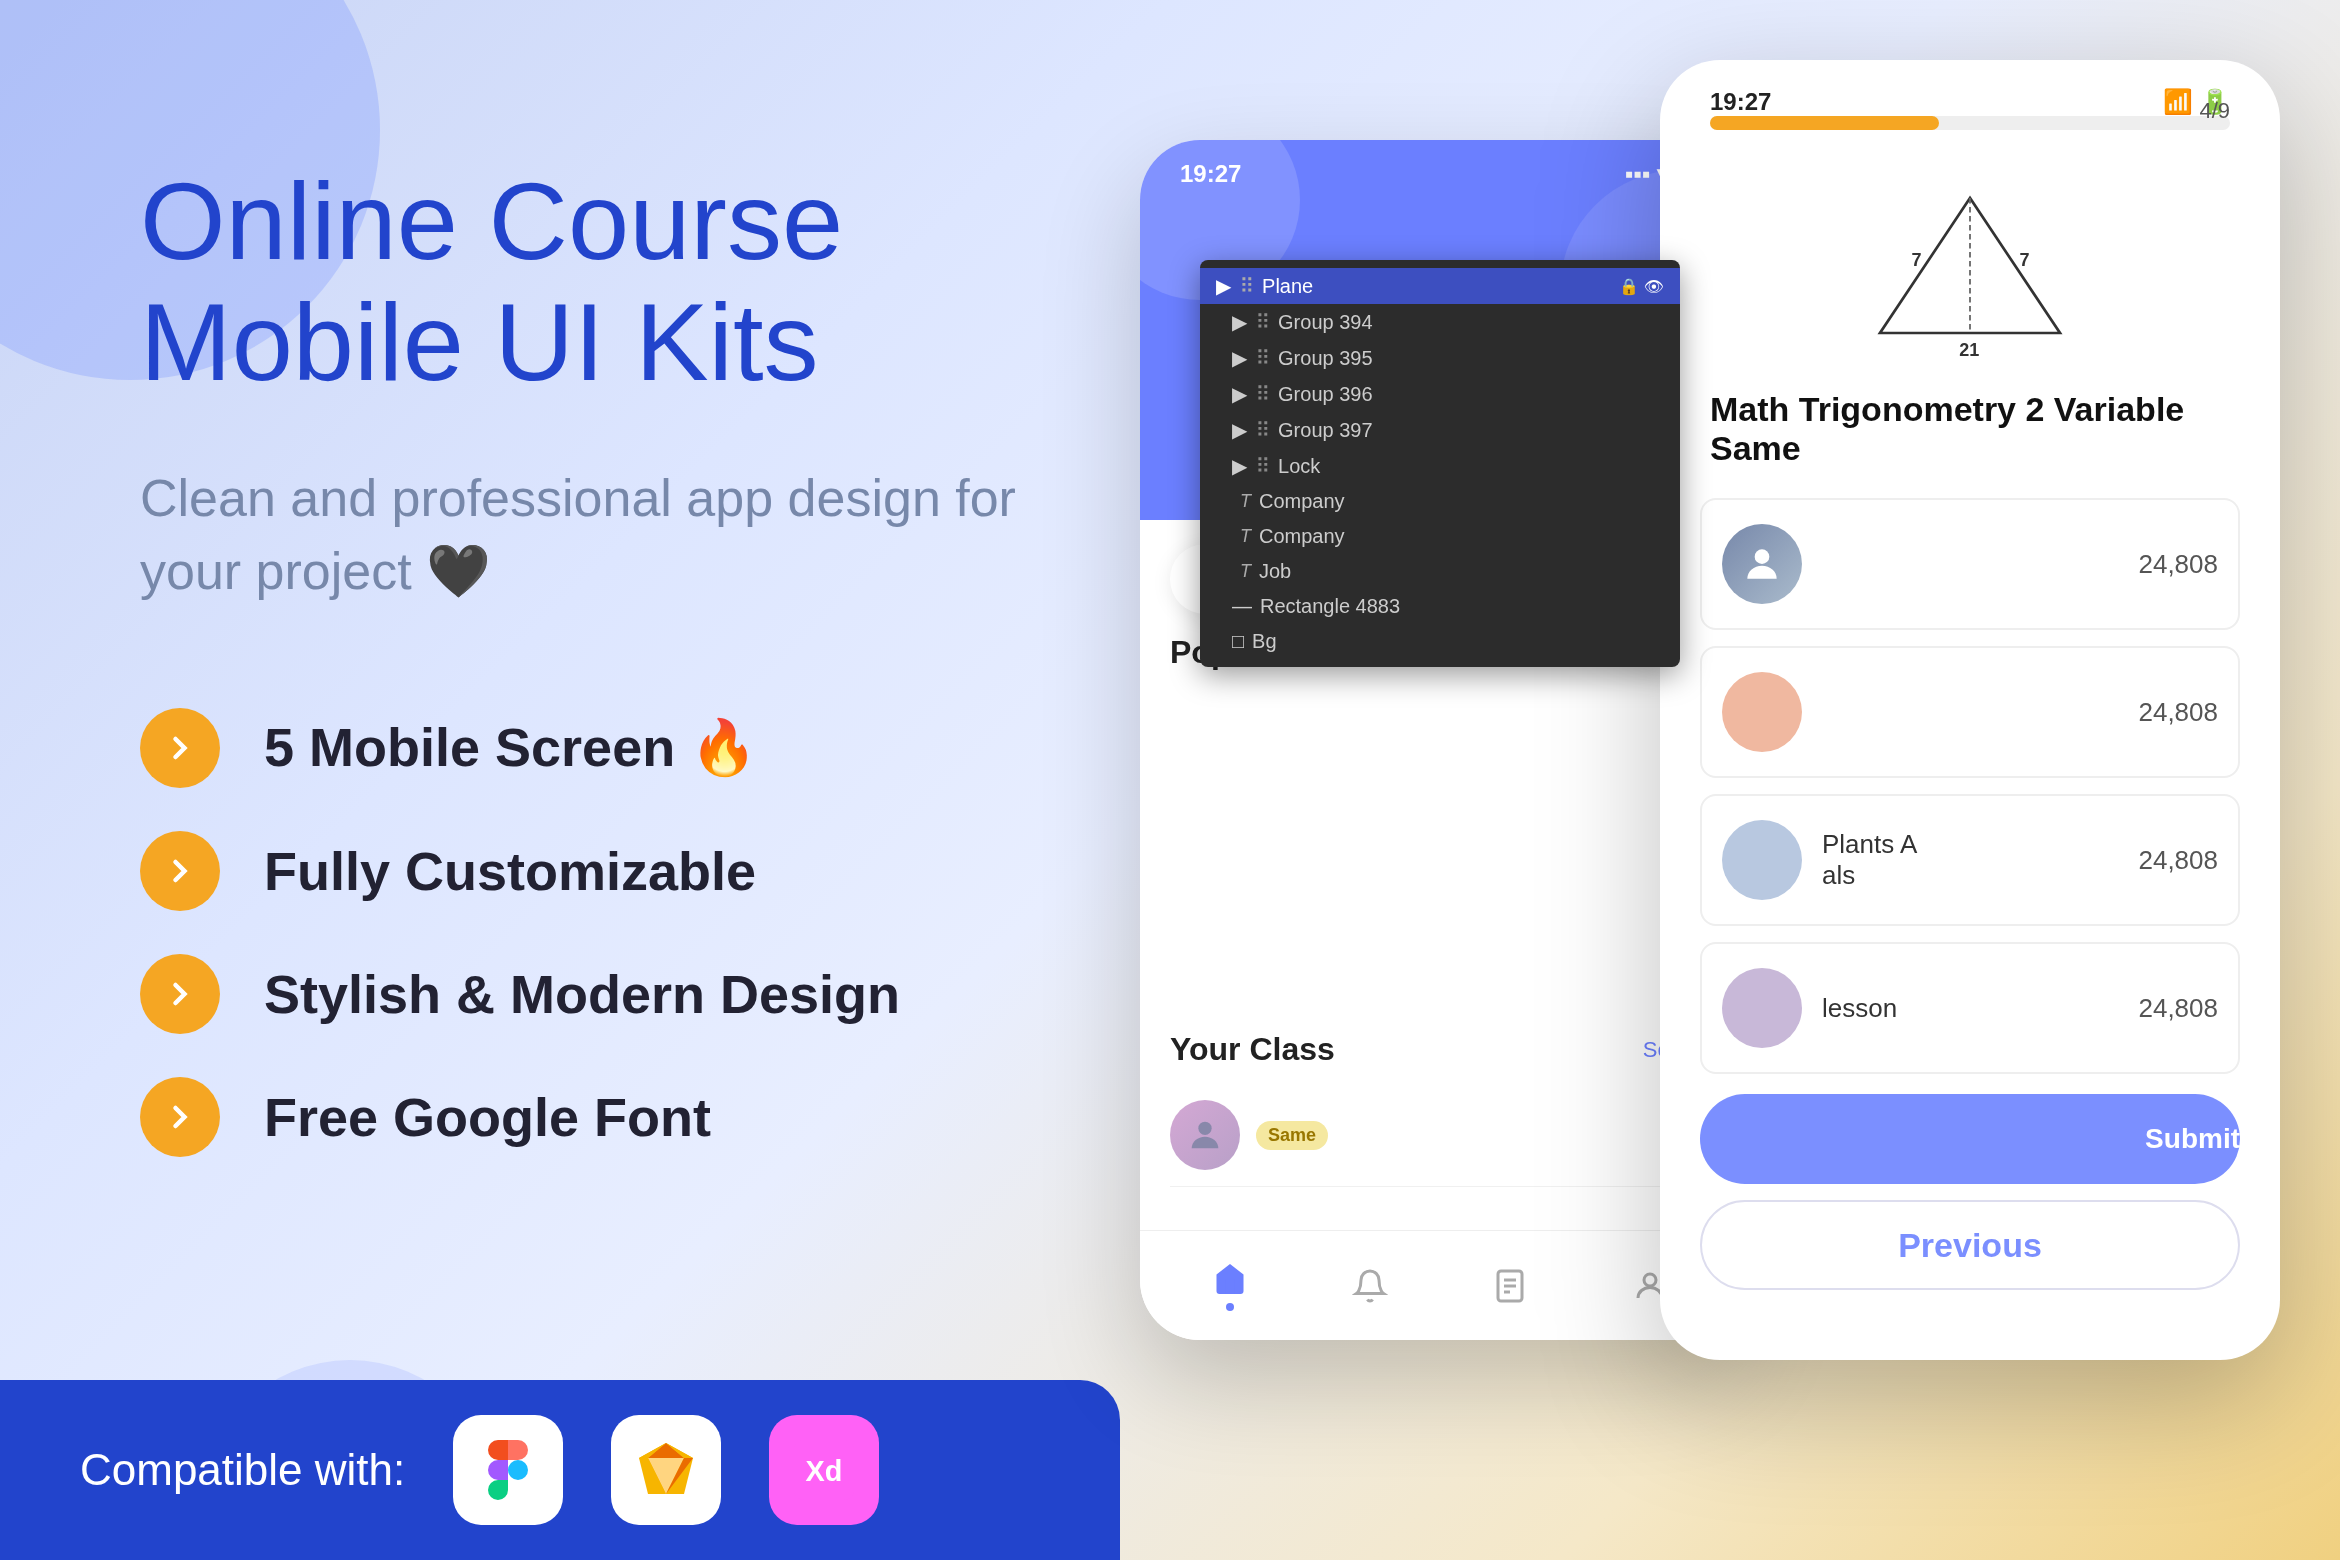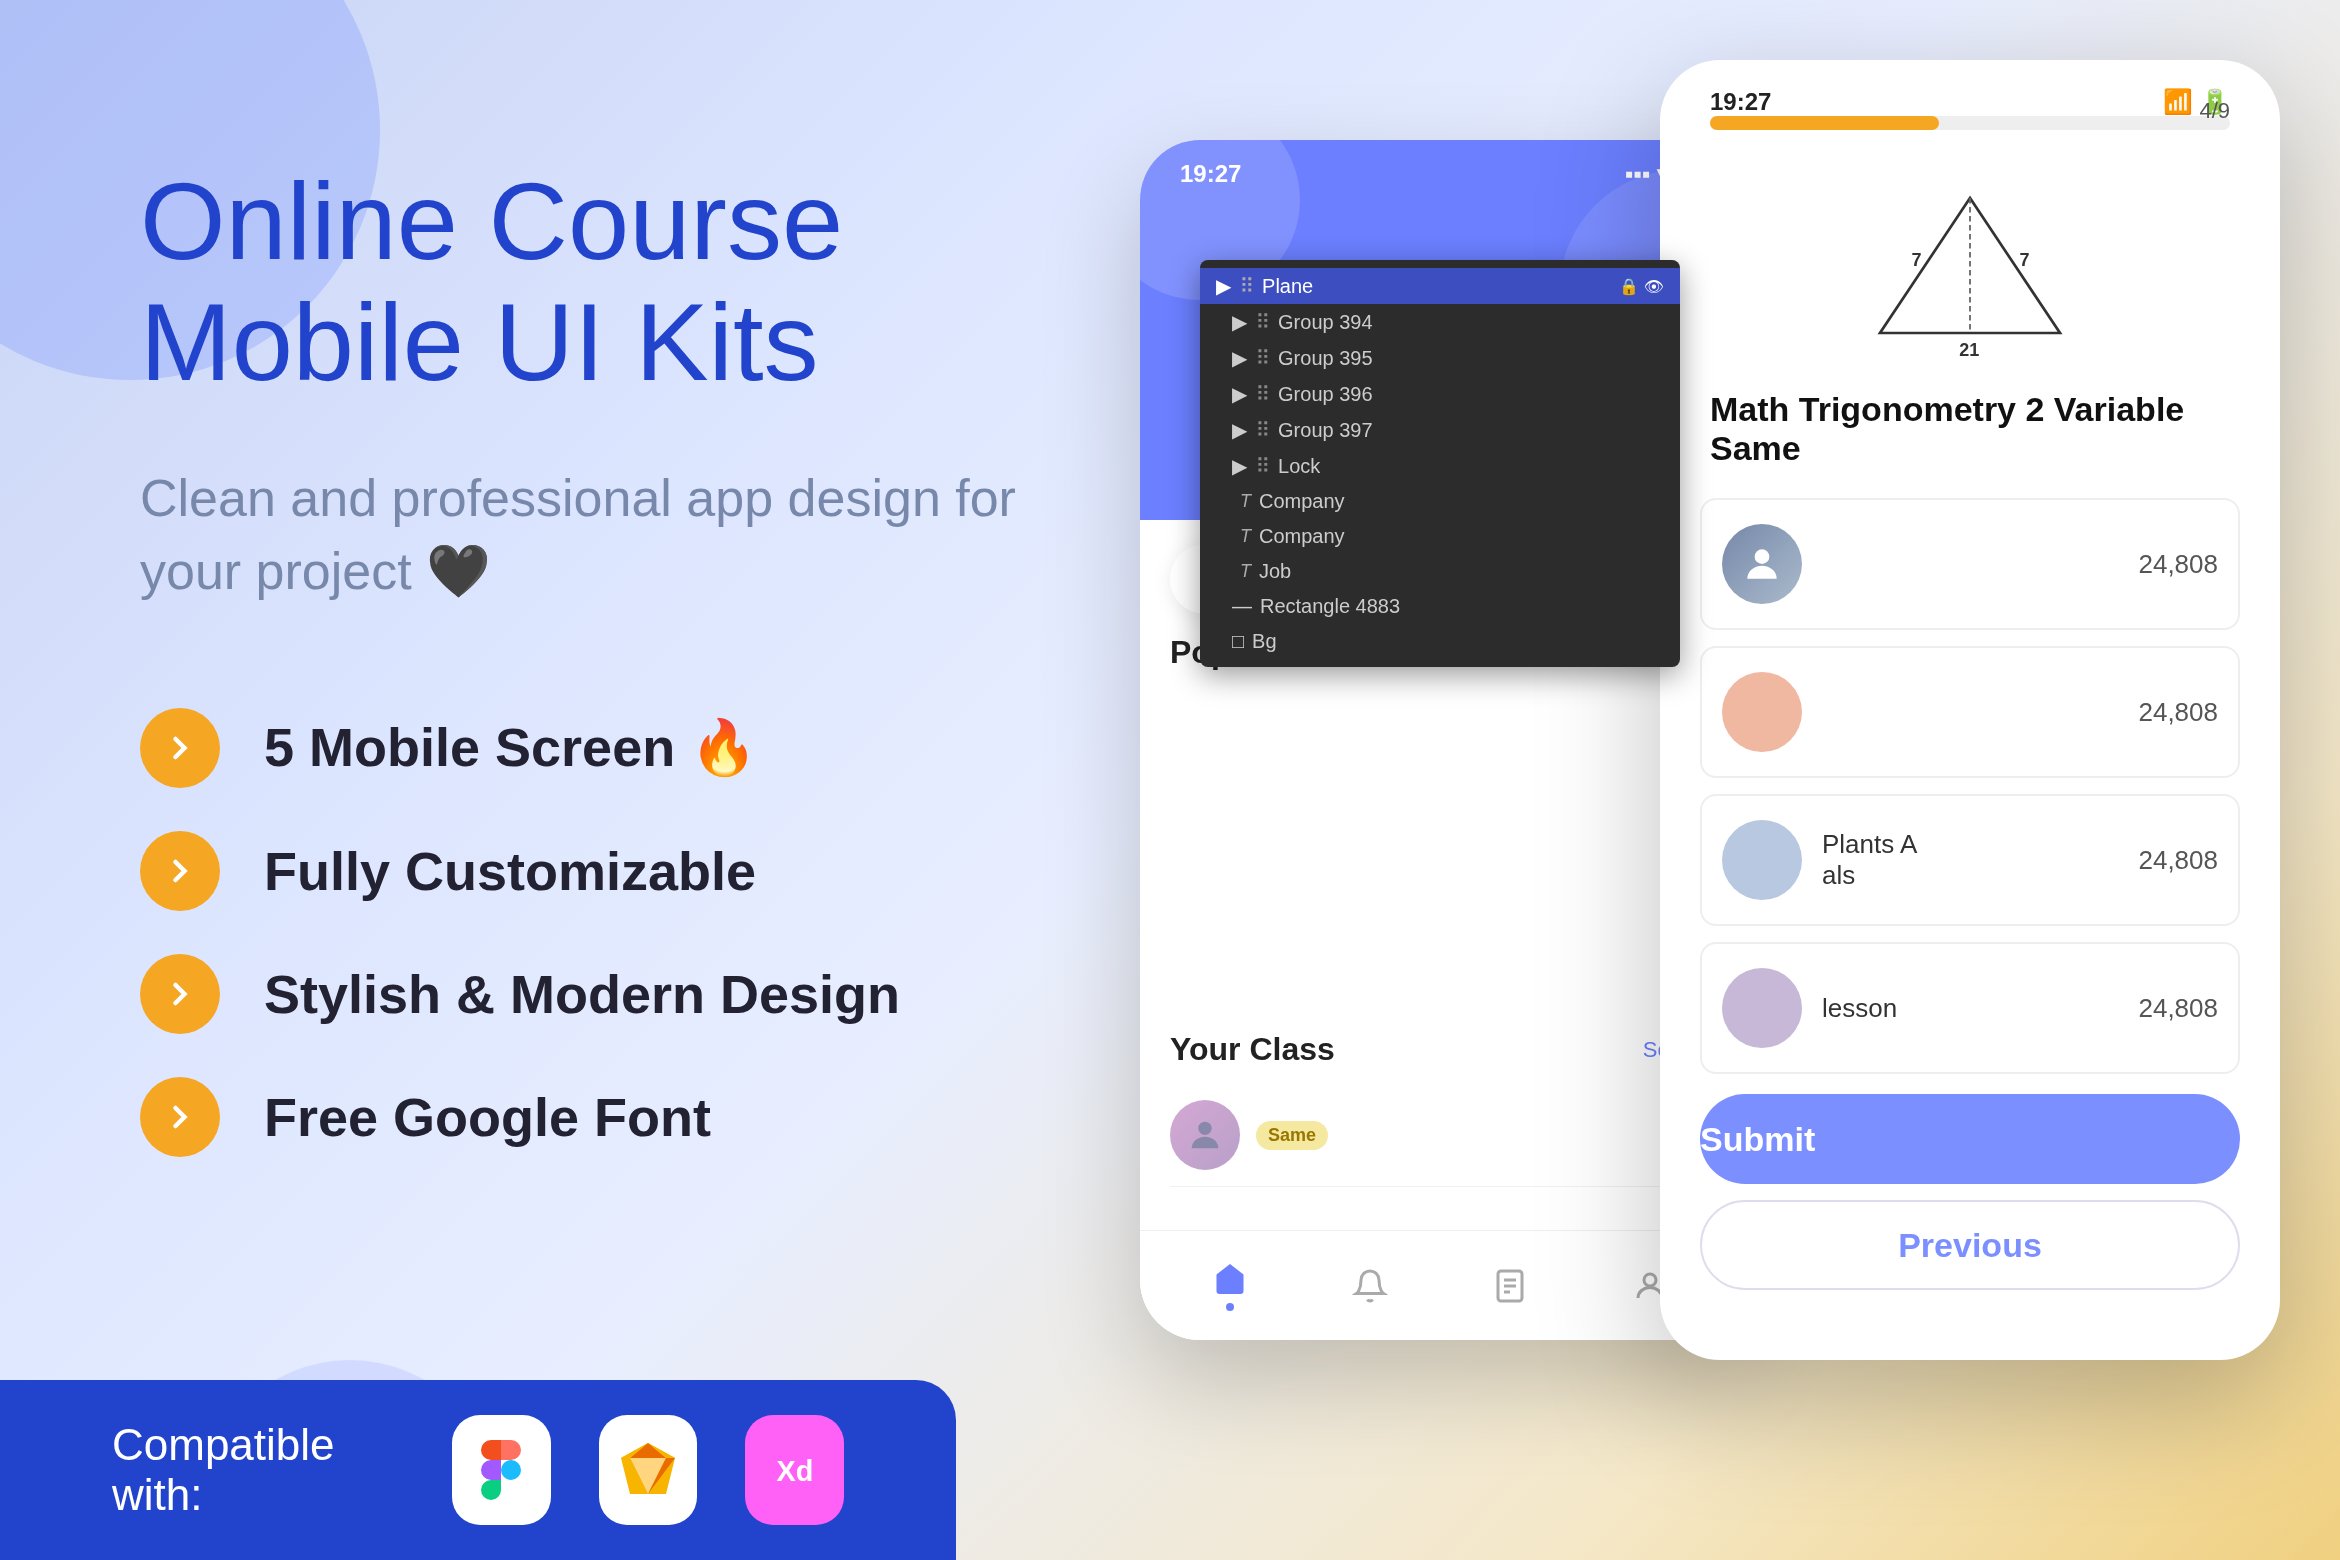--- a/index.html
+++ b/index.html
@@ -100,27 +100,27 @@
       font-size: 54px;
       font-weight: 600;
       color: #222233;
     }
 
     
     .bottom-bar {
       position: absolute;
       bottom: 0;
       left: 0;
-      width: 956px;
+      width: 1120px;
       height: 180px;
       background: #2244cc;
       border-radius: 0 40px 0 0;
       display: flex;
       align-items: center;
-      padding: 0 112px;
+      padding: 0 80px;
       gap: 48px;
     }
 
     .compatible-text {
       font-size: 44px;
       color: white;
       font-weight: 500;
     }
 
     .app-badge {
@@ -468,23 +468,23 @@
       color: #555;
     }
 
     .phone2-submit-btn {
       margin: 20px 40px 16px;
       background: #7b8fff;
       border-radius: 50px;
       height: 90px;
       display: flex;
       align-items: center;
-      justify-content: flex-start;
+      justify-content: flex-end;
       color: white;
-      font-size: 34px;
+      font-size: 28px;
       font-weight: 700;
     }
 
     .phone2-prev-btn {
       margin: 0 40px;
       background: white;
       border: 2px solid #dde;
       border-radius: 50px;
       height: 90px;
       display: flex;

